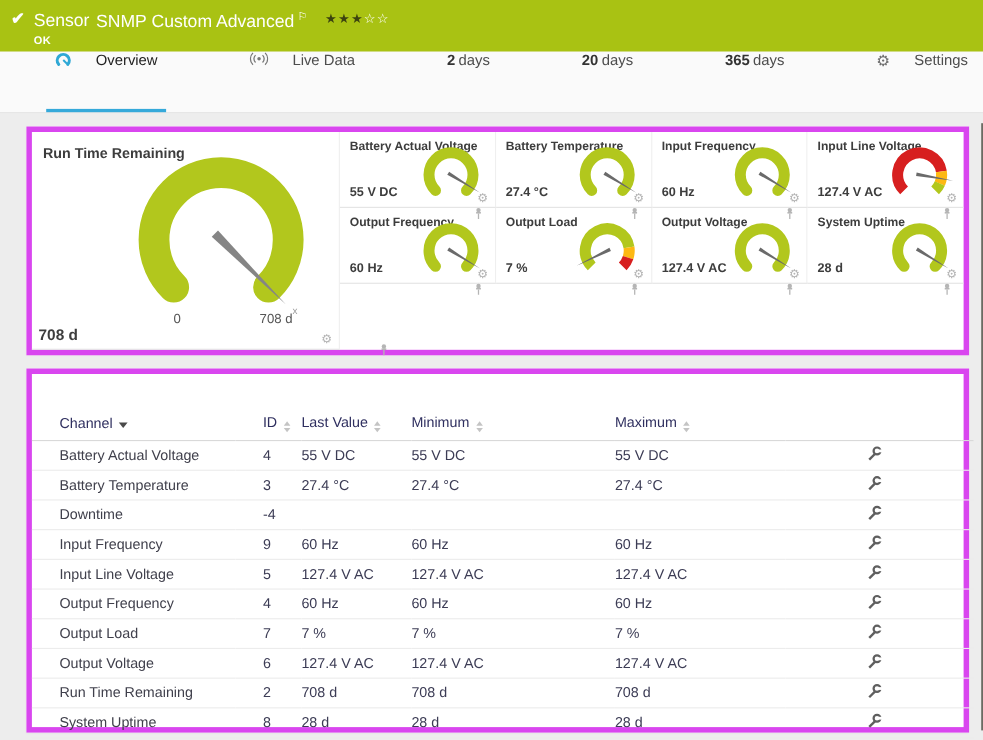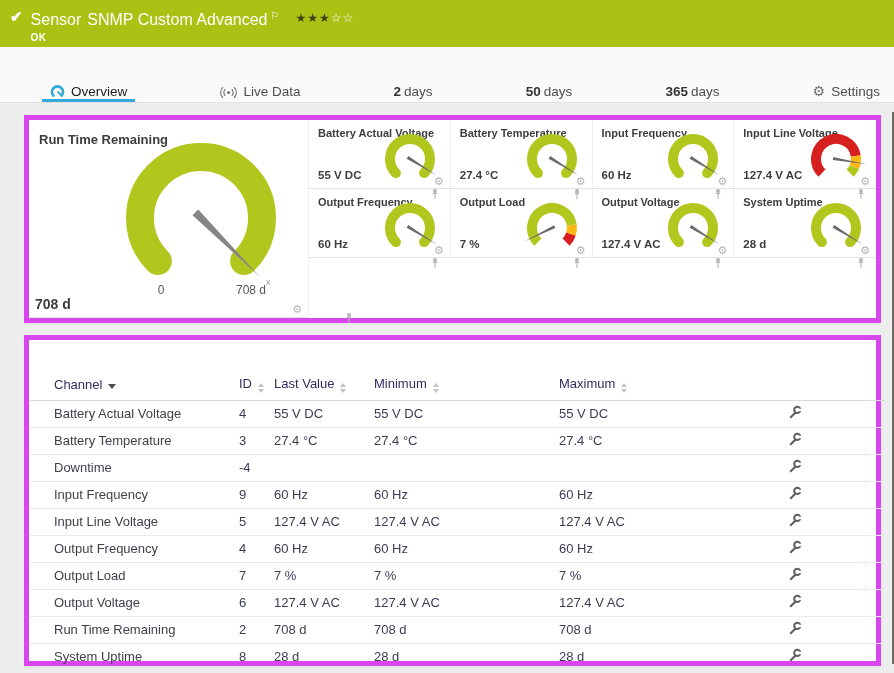--- a/index.html
+++ b/index.html
@@ -12,21 +12,21 @@
   .hdr-text .title-row { font-size:16px; line-height:19px; }
   .hdr-kind { margin-right:6px; }
   .hdr-flag { font-size:10px; vertical-align:super; margin-left:3px; }
   .stars { margin-left:16px; font-size:12px; letter-spacing:1px; vertical-align:3px; cursor:pointer; }
   .star-f { color:#3c4310; } .star-e { color:#ffffff; }
   .hdr-status { font-size:10px; font-weight:bold; margin-top:3px; letter-spacing:.5px; }
 
   
   .tabbar { height:56px; background:#fafafa; border-bottom:1px solid #e2e2e2;
             display:flex; justify-content:space-between; padding:0 6px 0 42px; }
-  .tab { display:flex; align-items:flex-end; gap:6px; font-size:13.5px; color:#4d4d4d;
+  .tab { display:flex; align-items:flex-start; gap:22px; font-size:13.5px; color:#4d4d4d;
          padding:0 8px; border-bottom:3px solid transparent; cursor:pointer; white-space:nowrap; }
   .tab.active { color:#222; border-bottom-color:#35a9da; }
   .tab b { color:#333; margin-right:3px; }
   .tab svg, .tab .gear-glyph { flex:0 0 auto; }
   .gear-glyph { font-size:14px; color:#6d6d6d; }
 
   
   .card { background:#fff; border:5px solid #d946ef; box-shadow:0 1px 2px rgba(0,0,0,.05);
           margin-left:24px; width:857px; }
   .overview-card { margin-top:12px; height:208px; display:flex; }
@@ -97,21 +97,21 @@
         <path d="M11 2.8 A4.4 4.4 0 0 1 11 9.2" fill="none" stroke="#777" stroke-width="1.1"></path>
         <path d="M2.8 0.9 A7 7 0 0 0 2.8 11.1" fill="none" stroke="#777" stroke-width="1.1"></path>
         <path d="M13.2 0.9 A7 7 0 0 1 13.2 11.1" fill="none" stroke="#777" stroke-width="1.1"></path>
       </svg>
       <span>Live Data</span>
     </div>
     <div class="tab">
       <span><b>2</b>days</span>
     </div>
     <div class="tab">
-      <span><b>50</b>days</span>
+      <span><b>20</b>days</span>
     </div>
     <div class="tab">
       <span><b>365</b>days</span>
     </div>
     <div class="tab">
       <span class="gear-glyph">⚙</span>
       <span>Settings</span>
     </div>
   </nav>
 

